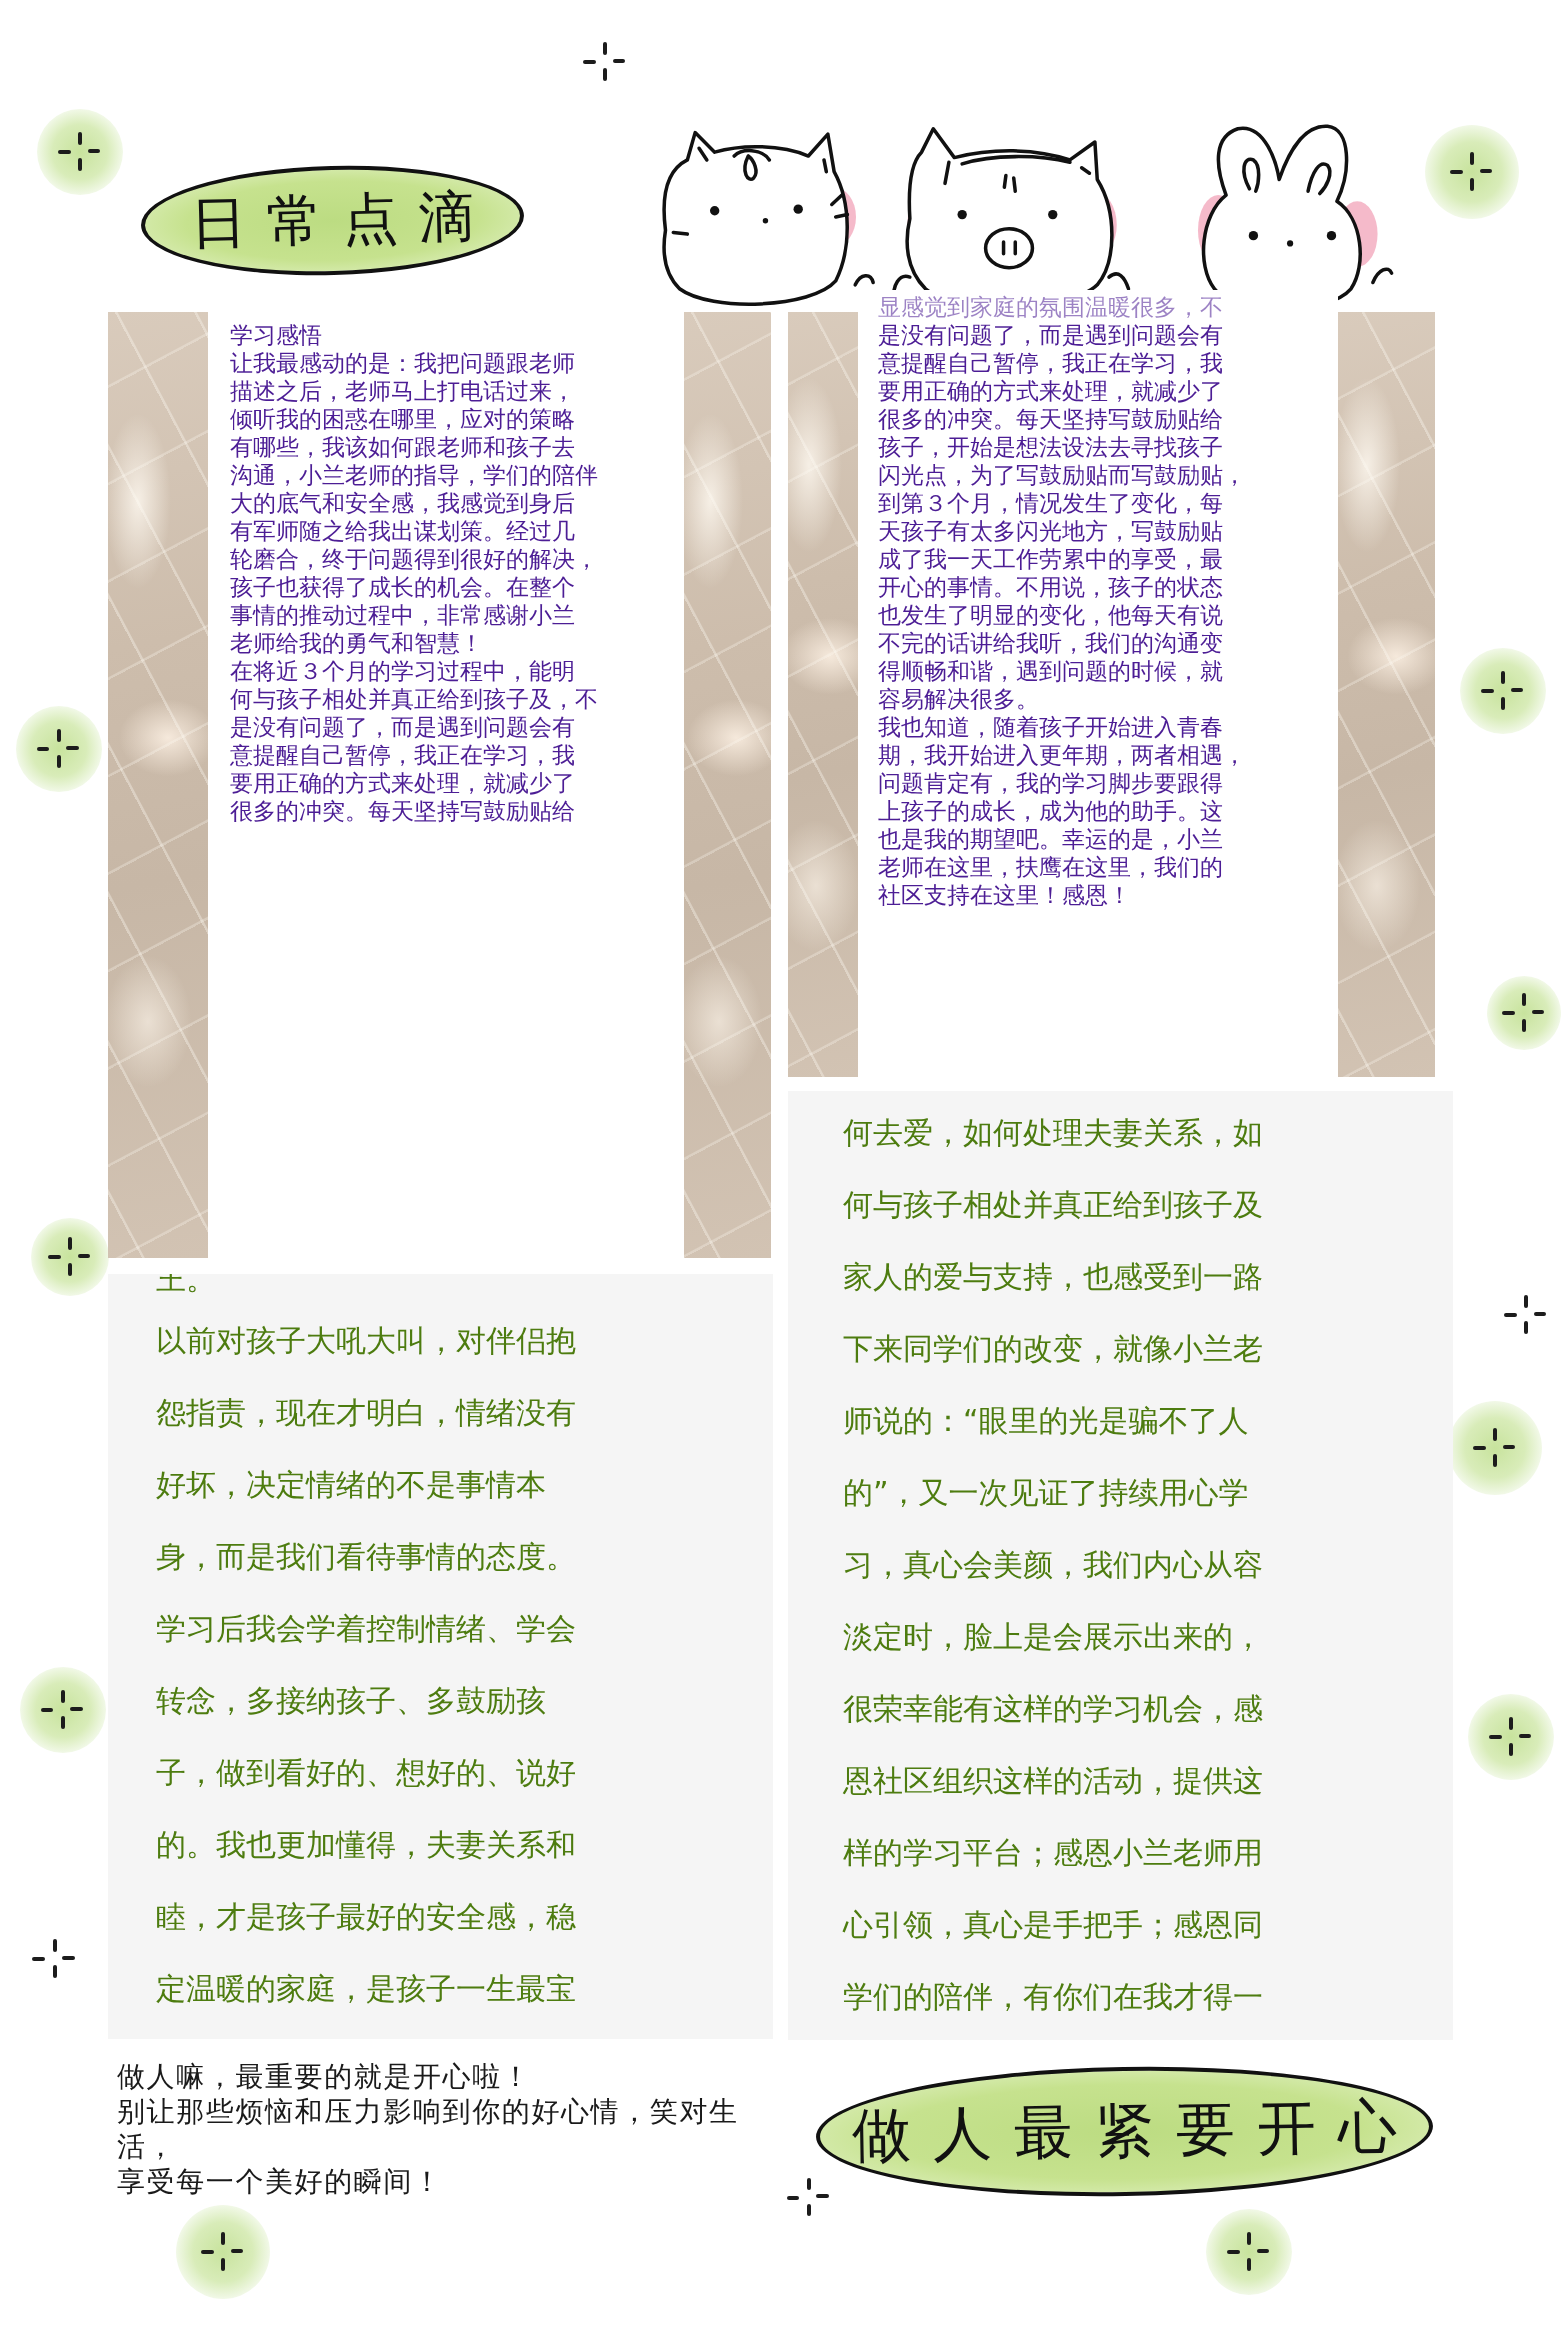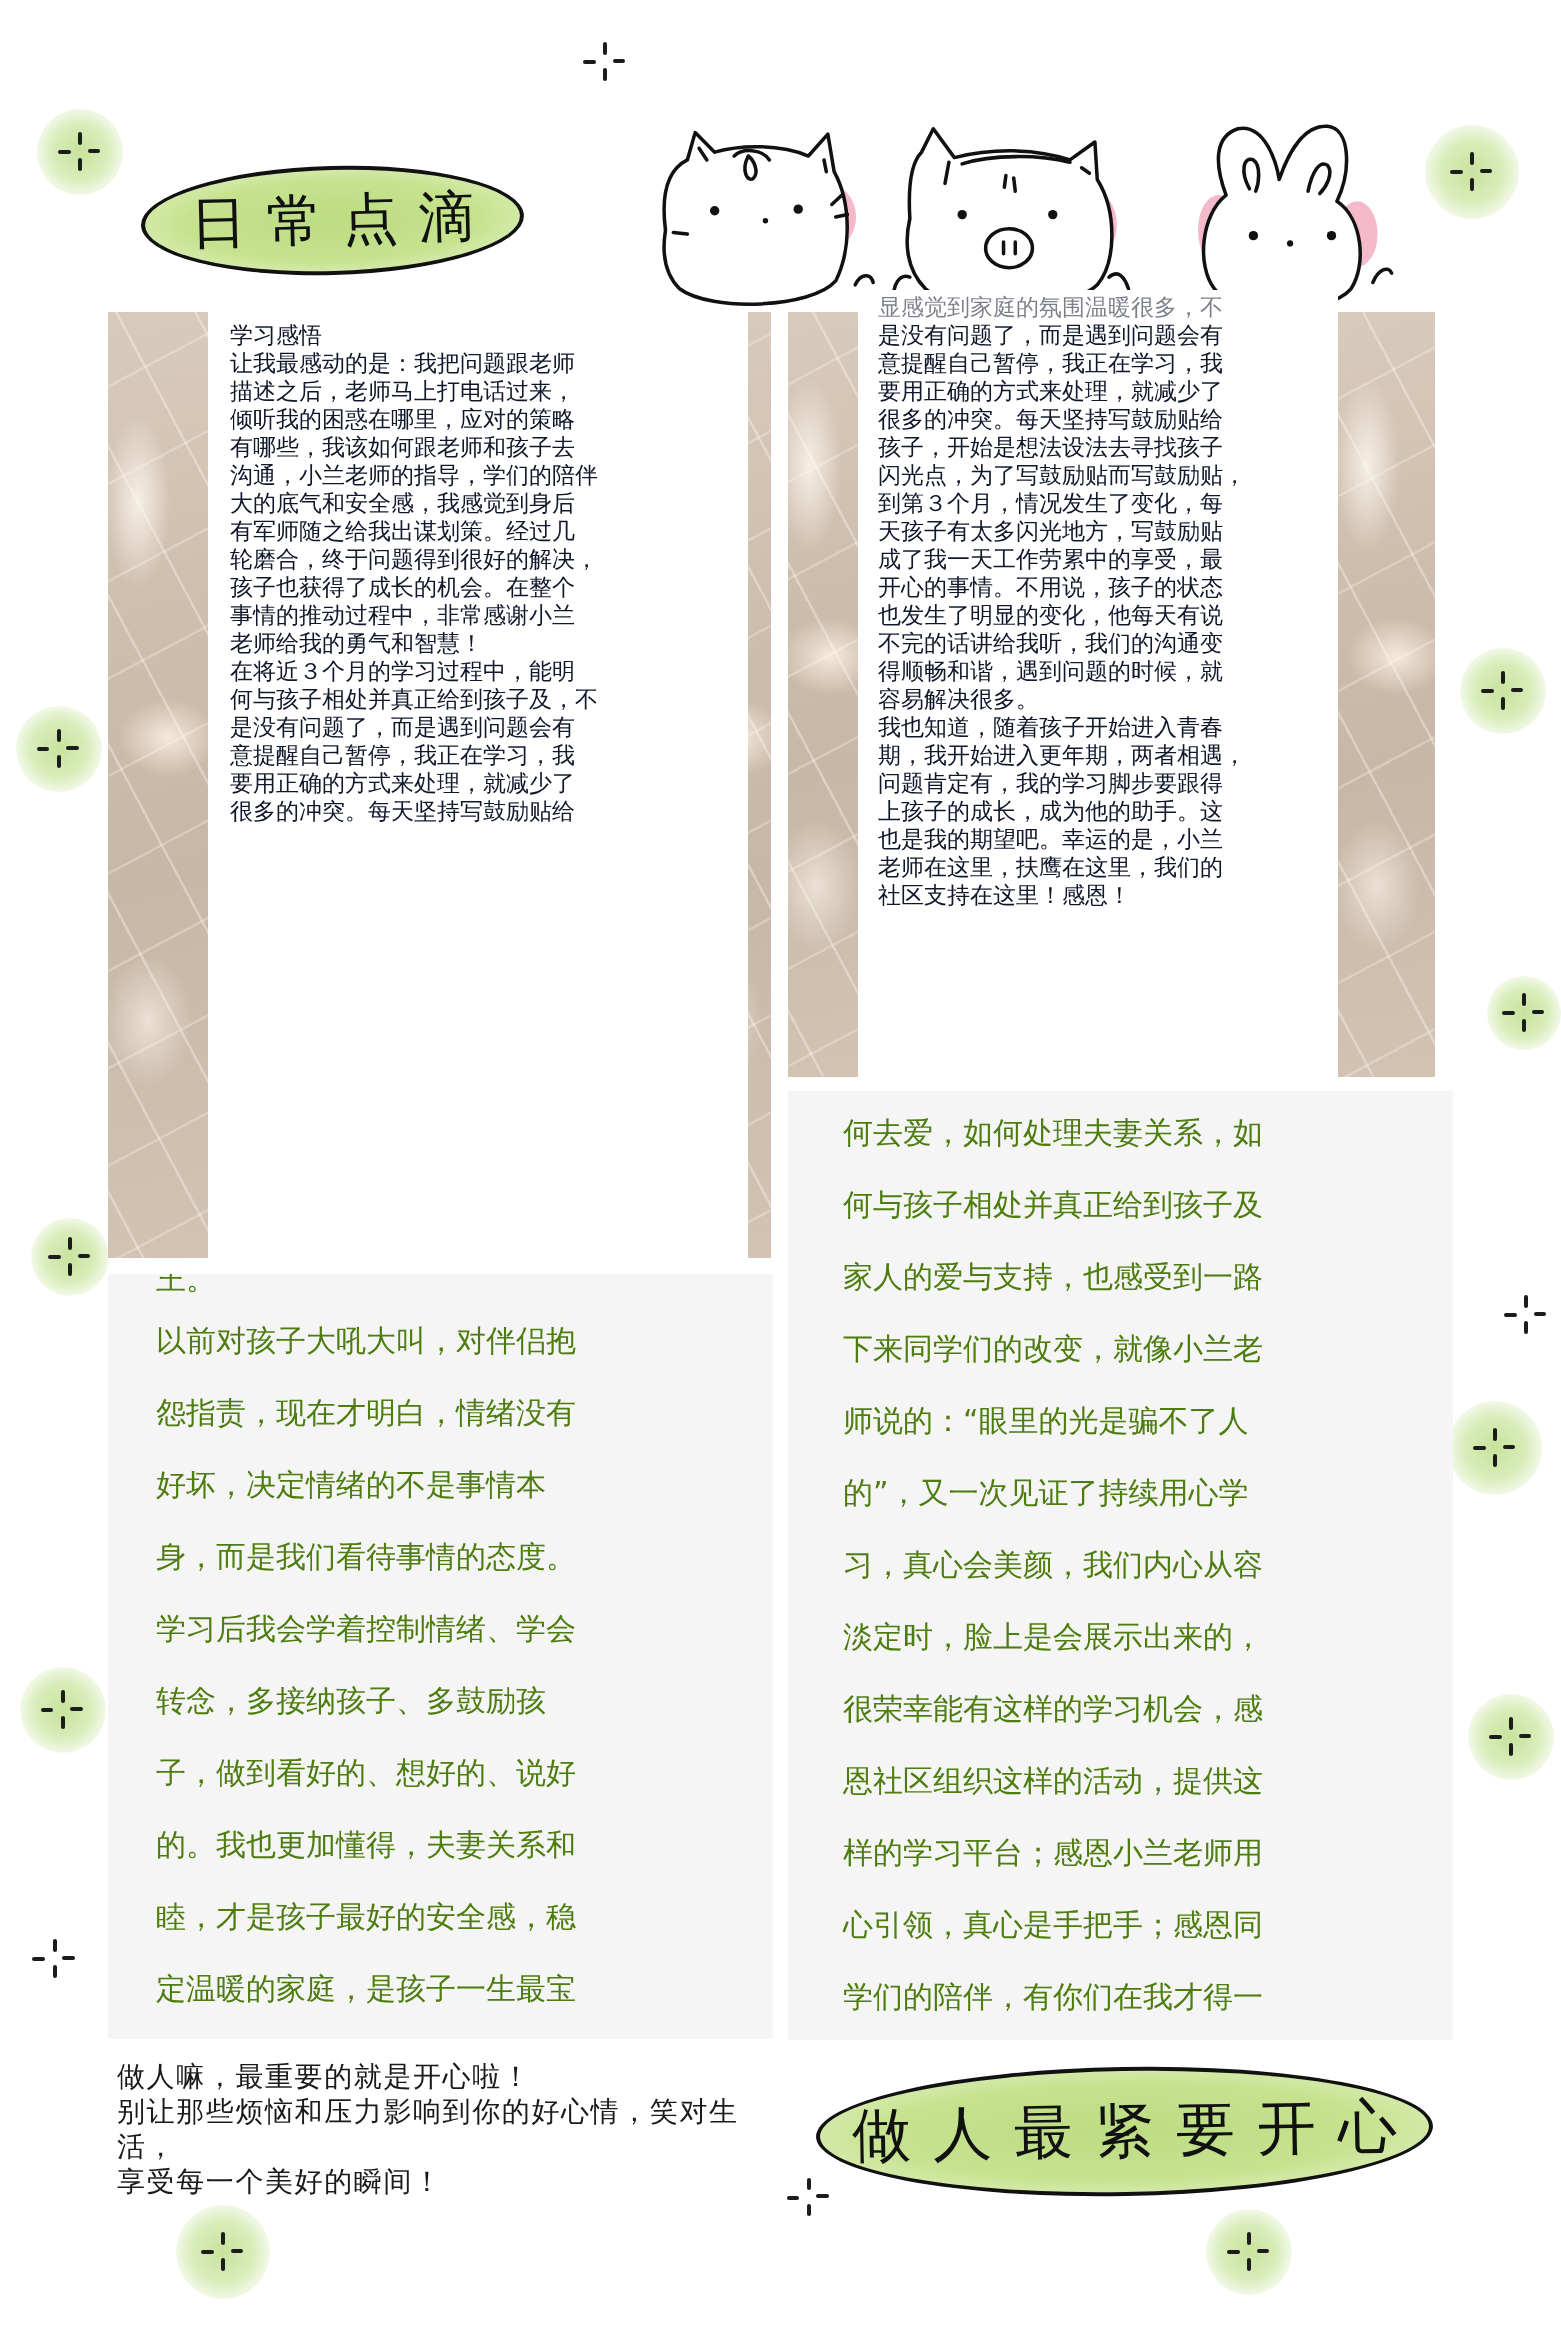--- a/index.html
+++ b/index.html
@@ -43,21 +43,21 @@
   .strip::after {
     content: ""; position: absolute; inset: 0;
     background:
       repeating-linear-gradient(62deg, rgba(255,255,255,0) 0 30px, rgba(255,252,245,0.35) 30px 32px, rgba(255,255,255,0) 33px 70px),
       repeating-linear-gradient(-28deg, rgba(255,255,255,0) 0 41px, rgba(255,252,245,0.28) 41px 43px, rgba(255,255,255,0) 44px 86px);
   }
 
   
   .panel-small {
     position: absolute; background: #ffffff; overflow: hidden;
-    font-size: 23px; line-height: 28px; color: #0f172a;
+    font-size: 23px; line-height: 28px; color: #4c1d95;
     padding: 9.4px 14px 0 22px; box-sizing: border-box;
   }
   .panel-small p { margin: 0; white-space: pre-line; }
 
   .panel-big {
     position: absolute; background: #f5f5f5; overflow: hidden;
     font-size: 30px; line-height: 72px; color: #4d7c0f;
     box-sizing: border-box;
   }
   .panel-big p { margin: 0; white-space: pre-line; }
@@ -243,21 +243,21 @@
     <path d="M175 95 C180 70 190 55 200 62 C208 72 198 90 190 98"></path>
     <circle cx="105" cy="152" r="6" fill="#111" stroke="none"></circle>
     <circle cx="205" cy="152" r="6" fill="#111" stroke="none"></circle>
     <circle cx="152" cy="162" r="4" fill="#111" stroke="none"></circle>
     <path d="M258 212 C265 195 278 190 282 200"></path>
   </g>
 </svg>
 
 <div class="strip" style="left:108px;top:312px;width:100px;height:946px;"></div>
 <div class="strip" style="left:684px;top:312px;width:87px;height:946px;"></div>
-<div class="panel-small" style="left:208px;top:312px;width:540px;height:946px;">
+<div class="panel-small" style="left:208px;top:312px;width:476px;height:946px;">
   <p>学习感悟</p>
   <p>让我最感动的是：我把问题跟老师
 描述之后，老师马上打电话过来，
 倾听我的困惑在哪里，应对的策略
 有哪些，我该如何跟老师和孩子去
 沟通，小兰老师的指导，学们的陪伴
 大的底气和安全感，我感觉到身后
 有军师随之给我出谋划策。经过几
 轮磨合，终于问题得到很好的解决，
 孩子也获得了成长的机会。在整个

